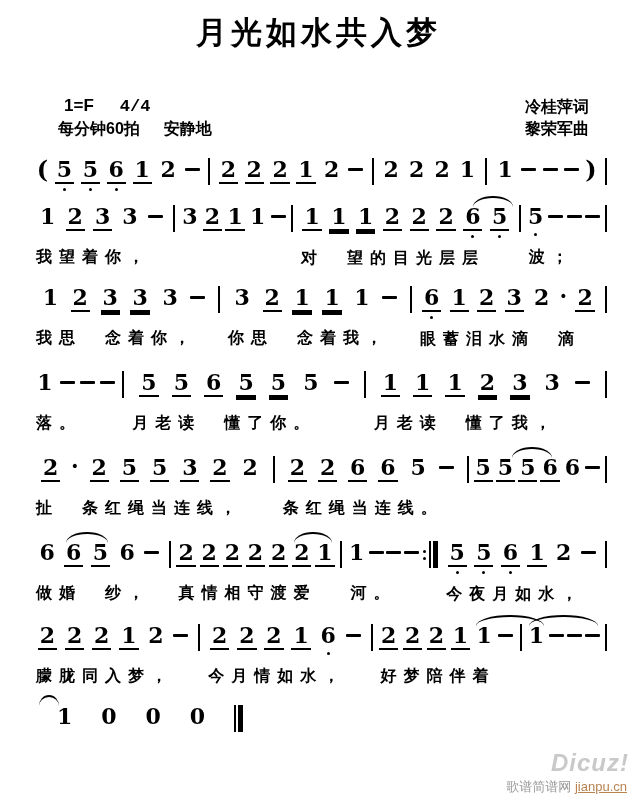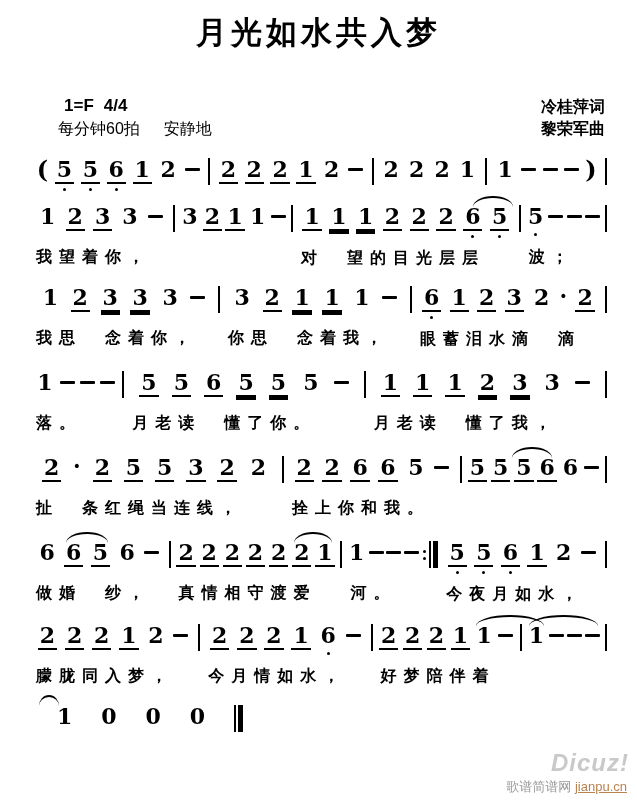--- a/index.html
+++ b/index.html
@@ -2,24 +2,24 @@
 <html><head>
 <meta charset="utf-8">
 <style>
   html,body{margin:0;padding:0;}
   body{width:637px;height:803px;background:#ffffff;position:relative;overflow:hidden;
        font-family:"Liberation Sans",sans-serif;color:#000;}
   .page{position:absolute;inset:0;}
   .title{position:absolute;top:12px;left:0;width:100%;text-align:center;
          font-size:31px;font-weight:bold;letter-spacing:4px;}
   .keyrow{position:absolute;top:96px;left:64px;font-size:17px;font-weight:bold;}
-  .keyrow .meter{margin-left:10px;}
-  .temporow{position:absolute;top:119px;left:58px;font-size:16px;font-weight:normal;}
+  .keyrow .meter{margin-left:26px;font-family:Liberation Mono, monospace;}
+  .temporow{position:absolute;top:119px;left:58px;font-size:16px;font-weight:bold;}
   .temporow .expr{margin-left:24px;}
-  .credits{position:absolute;top:96px;right:32px;
+  .credits{position:absolute;top:96px;right:48px;
            font-size:16px;font-weight:bold;line-height:22px;}
   
   .line-block{position:absolute;left:30px;right:28px;}
   .notes-line{display:flex;align-items:flex-start;}
   .measure{display:flex;flex-direction:column;min-width:0;}
   .notes-row{display:flex;justify-content:space-evenly;align-items:flex-start;min-height:32px;}
   .tok{display:inline-flex;flex-direction:column;align-items:center;}
   .note .t{font-family:"DejaVu Serif",serif;font-weight:bold;font-size:22px;
            line-height:1;padding:0 2px 2px;}
   .note .t.u1{border-bottom:2px solid #000;}
@@ -411,21 +411,21 @@
                 <span class="t u1">6</span>
               </span>
               <span class="tok note">
                 <span class="t u1">6</span>
               </span>
               <span class="tok note">
                 <span class="t">5</span>
               </span>
               <span class="tok dash"></span>
             </div>
-            <div class="lyric">拴上你和我。</div>
+            <div class="lyric">条红绳当连线。</div>
           </div>
           <span class="bar"></span>
           <div class="measure" style="flex-grow: 6;">
             <div class="notes-row">
               <span class="tok note">
                 <span class="t u1">5</span>
               </span>
               <span class="tok note">
                 <span class="t u1">5</span>
               </span>

